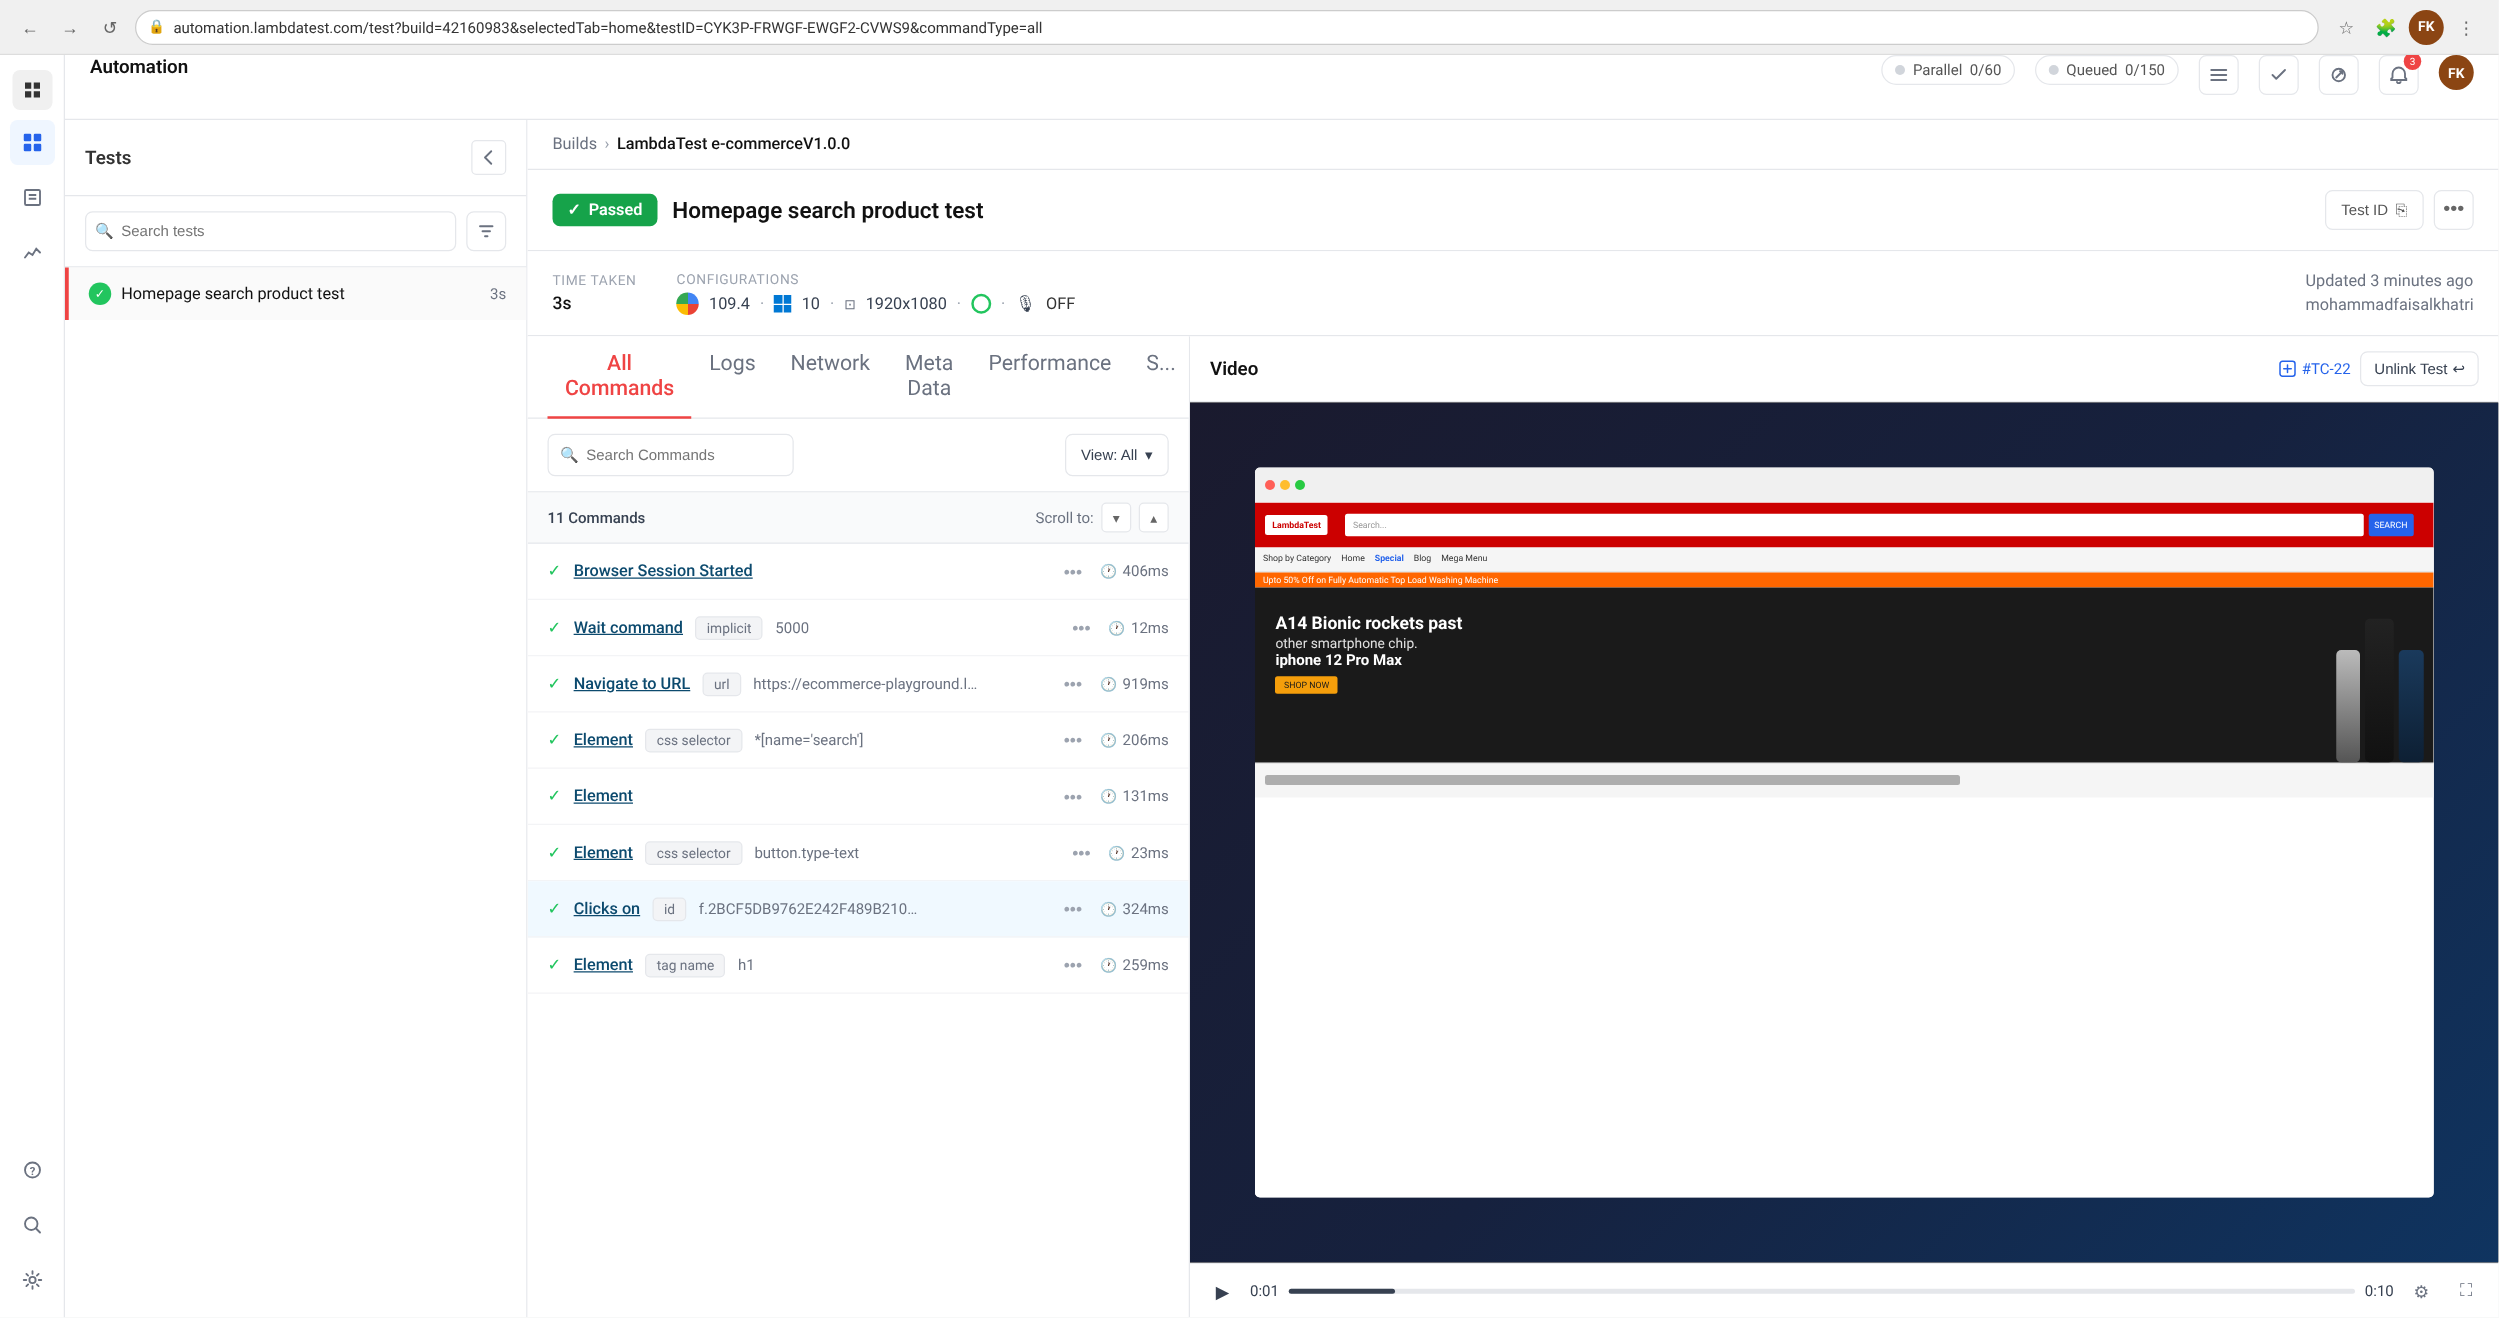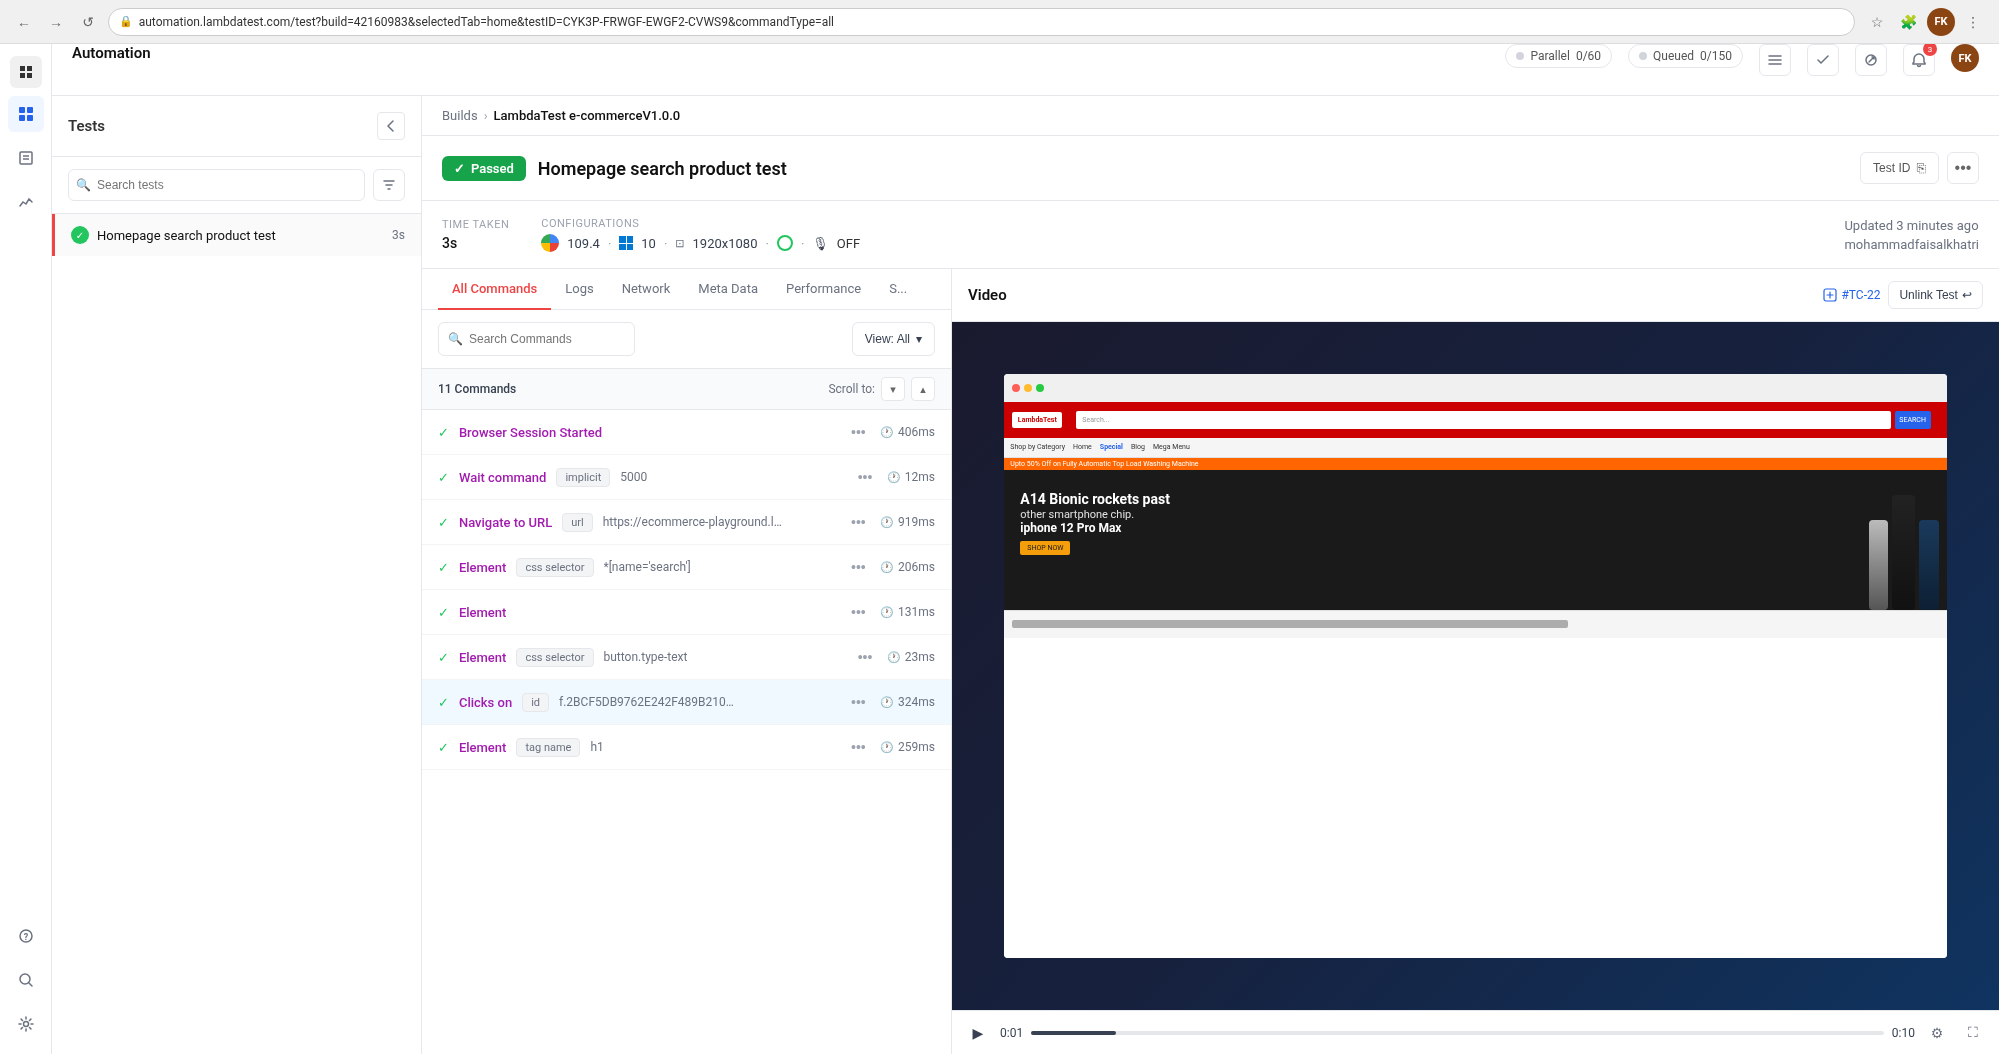--- a/index.html
+++ b/index.html
@@ -231,25 +231,26 @@
 
     
     .tabs {
       display: flex;
       border-bottom: 1px solid #e5e7eb;
       padding: 0 16px;
       background: white;
     }
     .tab {
       padding: 12px 14px;
-      font-size: 13px;
+      font-size: 17px;
       color: #6b7280;
       cursor: pointer;
       border-bottom: 2px solid transparent;
       margin-bottom: -1px;
+      text-align: center;
     }
     .tab.active { color: #ef4444; border-bottom-color: #ef4444; font-weight: 500; }
 
     
     .commands-toolbar {
       padding: 12px 16px;
       display: flex;
       gap: 8px;
       align-items: center;
       border-bottom: 1px solid #e5e7eb;
@@ -297,21 +298,21 @@
 
     .command-row {
       padding: 10px 16px;
       display: flex;
       align-items: center;
       gap: 10px;
       border-bottom: 1px solid #f3f4f6;
       cursor: pointer;
     }
     .command-check { color: #22c55e; font-size: 13px; flex-shrink: 0; }
-    .command-name { font-size: 13px; color: #a21caf; font-weight: 500; }
+    .command-name { font-size: 13px; color: #0c4a6e; font-weight: 500; text-decoration: underline; }
     .command-tag {
       padding: 2px 8px;
       background: #f3f4f6;
       border-radius: 4px;
       font-size: 11px;
       color: #6b7280;
       border: 1px solid #e5e7eb;
     }
     .command-value { font-size: 12px; color: #6b7280; max-width: 180px; overflow: hidden; text-overflow: ellipsis; white-space: nowrap; }
     .command-spacer { flex: 1; }

